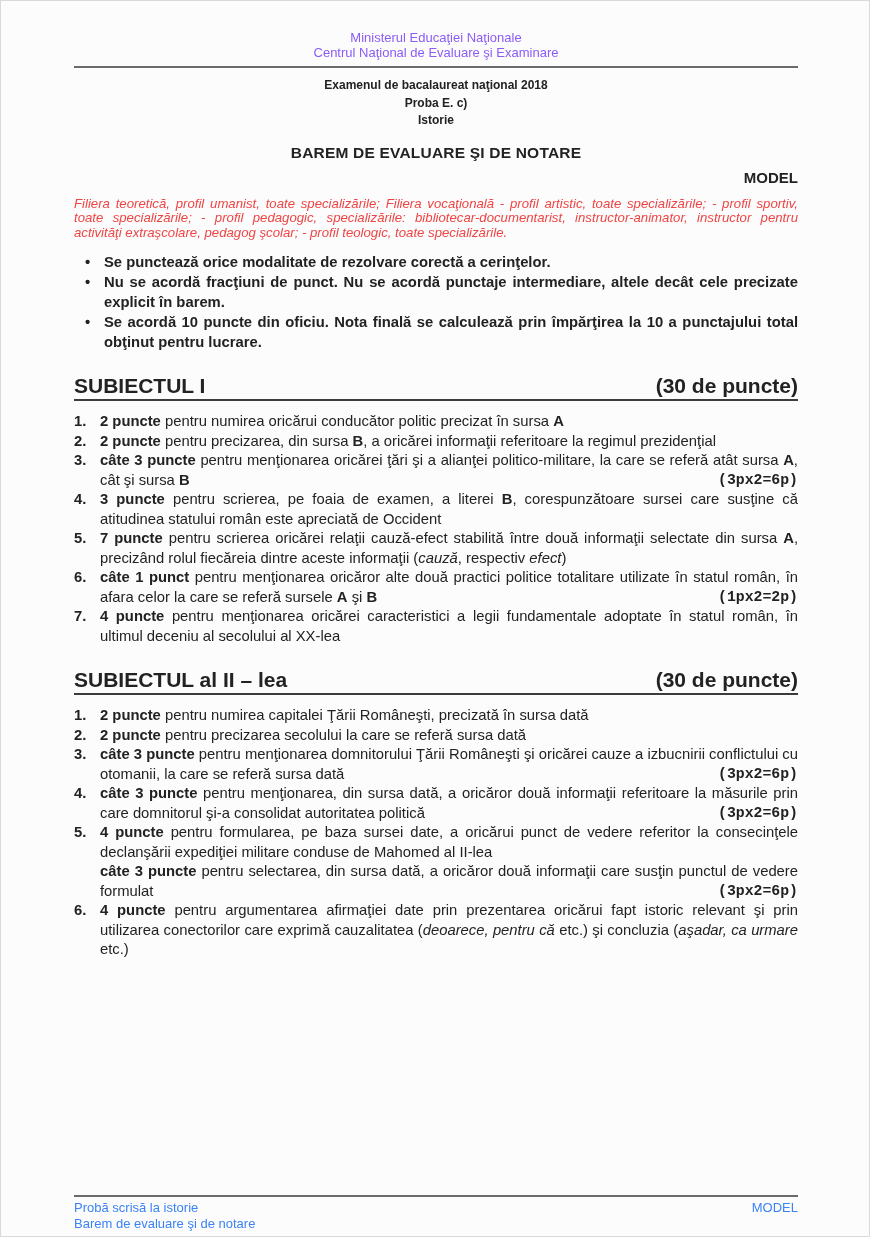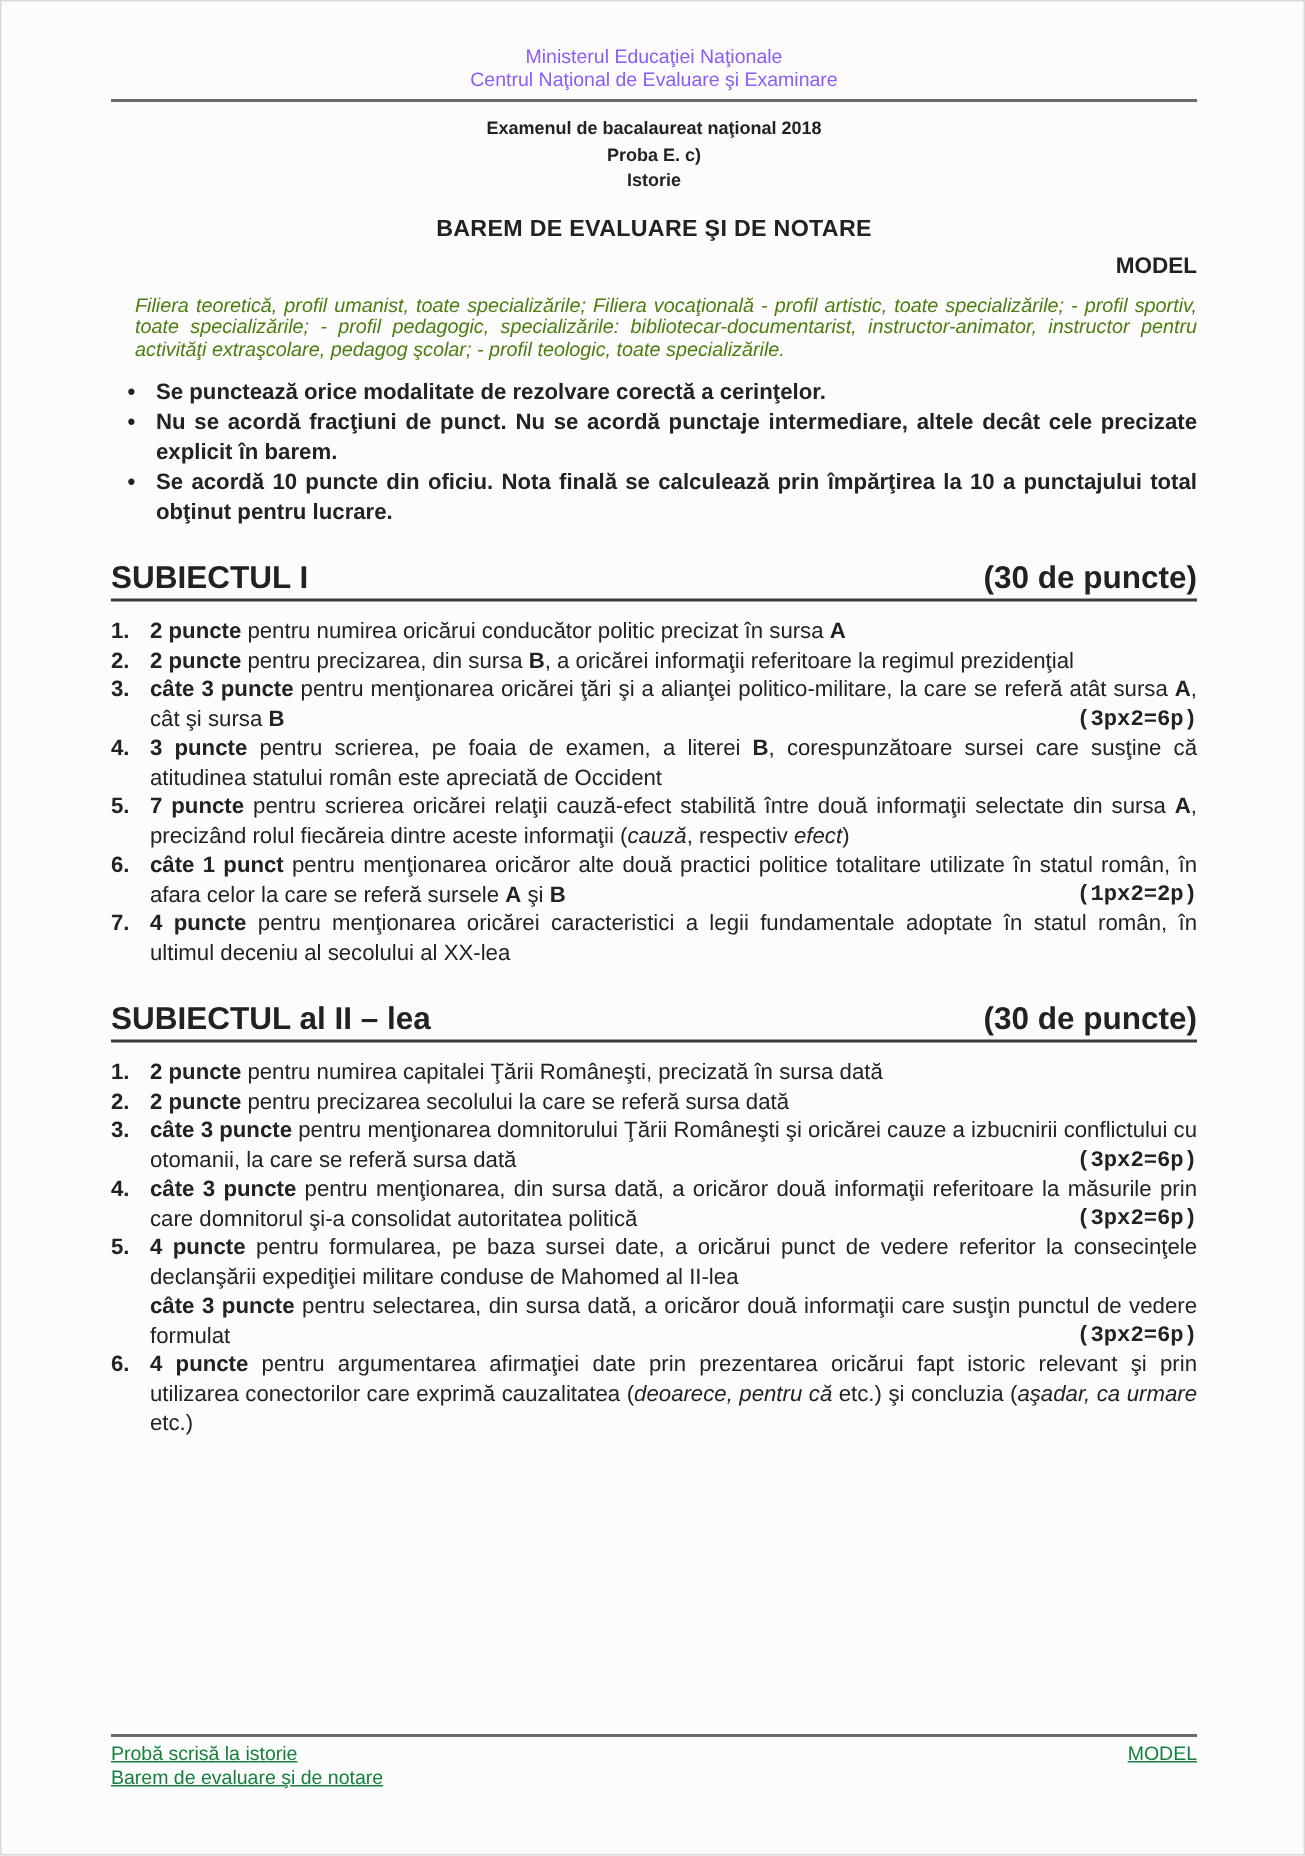--- a/index.html
+++ b/index.html
@@ -23,26 +23,26 @@
 
   .ministry { text-align: center; font-size: 13px; line-height: 15px; color: #8b5cf6; }
 
   .hrule { border: 0; border-top: 2px solid var(--divider, #6b6b6b); margin: 6px 0 0 0; }
 
   .title-block { margin-top: 9px; text-align: center; font-weight: bold; font-size: 12px; line-height: 17.5px; }
   .barem-title { margin-top: 14px; text-align: center; font-weight: bold; font-size: 15.5px; letter-spacing: .2px; }
   .model-label { margin-top: 7px; text-align: right; font-weight: bold; font-size: 15px; }
 
   .filiera {
-    margin: 11px 0 0 16px;
+    margin: 11px 0 0 0;
     font-style: italic;
     font-size: 13.2px;
     line-height: 14.6px;
     text-align: justify;
-    color: #4d7c0f;
+    color: #ef4444;
   }
 
   .rules { margin-top: 12px; font-weight: bold; font-size: 14.8px; line-height: 20px; }
   .rule-row { display: flex; }
   .rule-bullet { flex: 0 0 30px; padding-left: 11px; }
   .rule-text { flex: 1; text-align: justify; }
 
   .section { margin-top: 22px; }
   .section + .section { }
   .section-heading {
@@ -58,22 +58,22 @@
   .item-num { flex: 0 0 26px; font-weight: bold; }
   .item-body { flex: 1; }
   .para { position: relative; text-align: justify; }
   .score { position: absolute; right: 0; bottom: 0; white-space: nowrap; font-family: Liberation Mono, monospace; }
 
   .b { font-weight: bold; }
   .i { font-style: italic; }
 
   .footer {
     position: absolute;
-    left: 74px; right: 72px; top: 1156px;
-    font-size: 13px; line-height: 16px; color: #15803d; text-decoration: underline;
+    left: 74px; right: 72px; top: 1195px;
+    font-size: 13px; line-height: 16px; color: #3b82f6;
   }
   .footer .hrule { margin-top: 0; }
   .footer-row { display: flex; justify-content: space-between; padding-top: 3px; }
   .footer-page { text-align: center; margin-top: 3px; }
 </style>
 </head>
 <body>
 
 <div class="page" style="--text: #222222; --divider: #6b6b6b; --heading-rule: #3c3c3c; --bg: #fcfcfc;">
   <div class="content">

